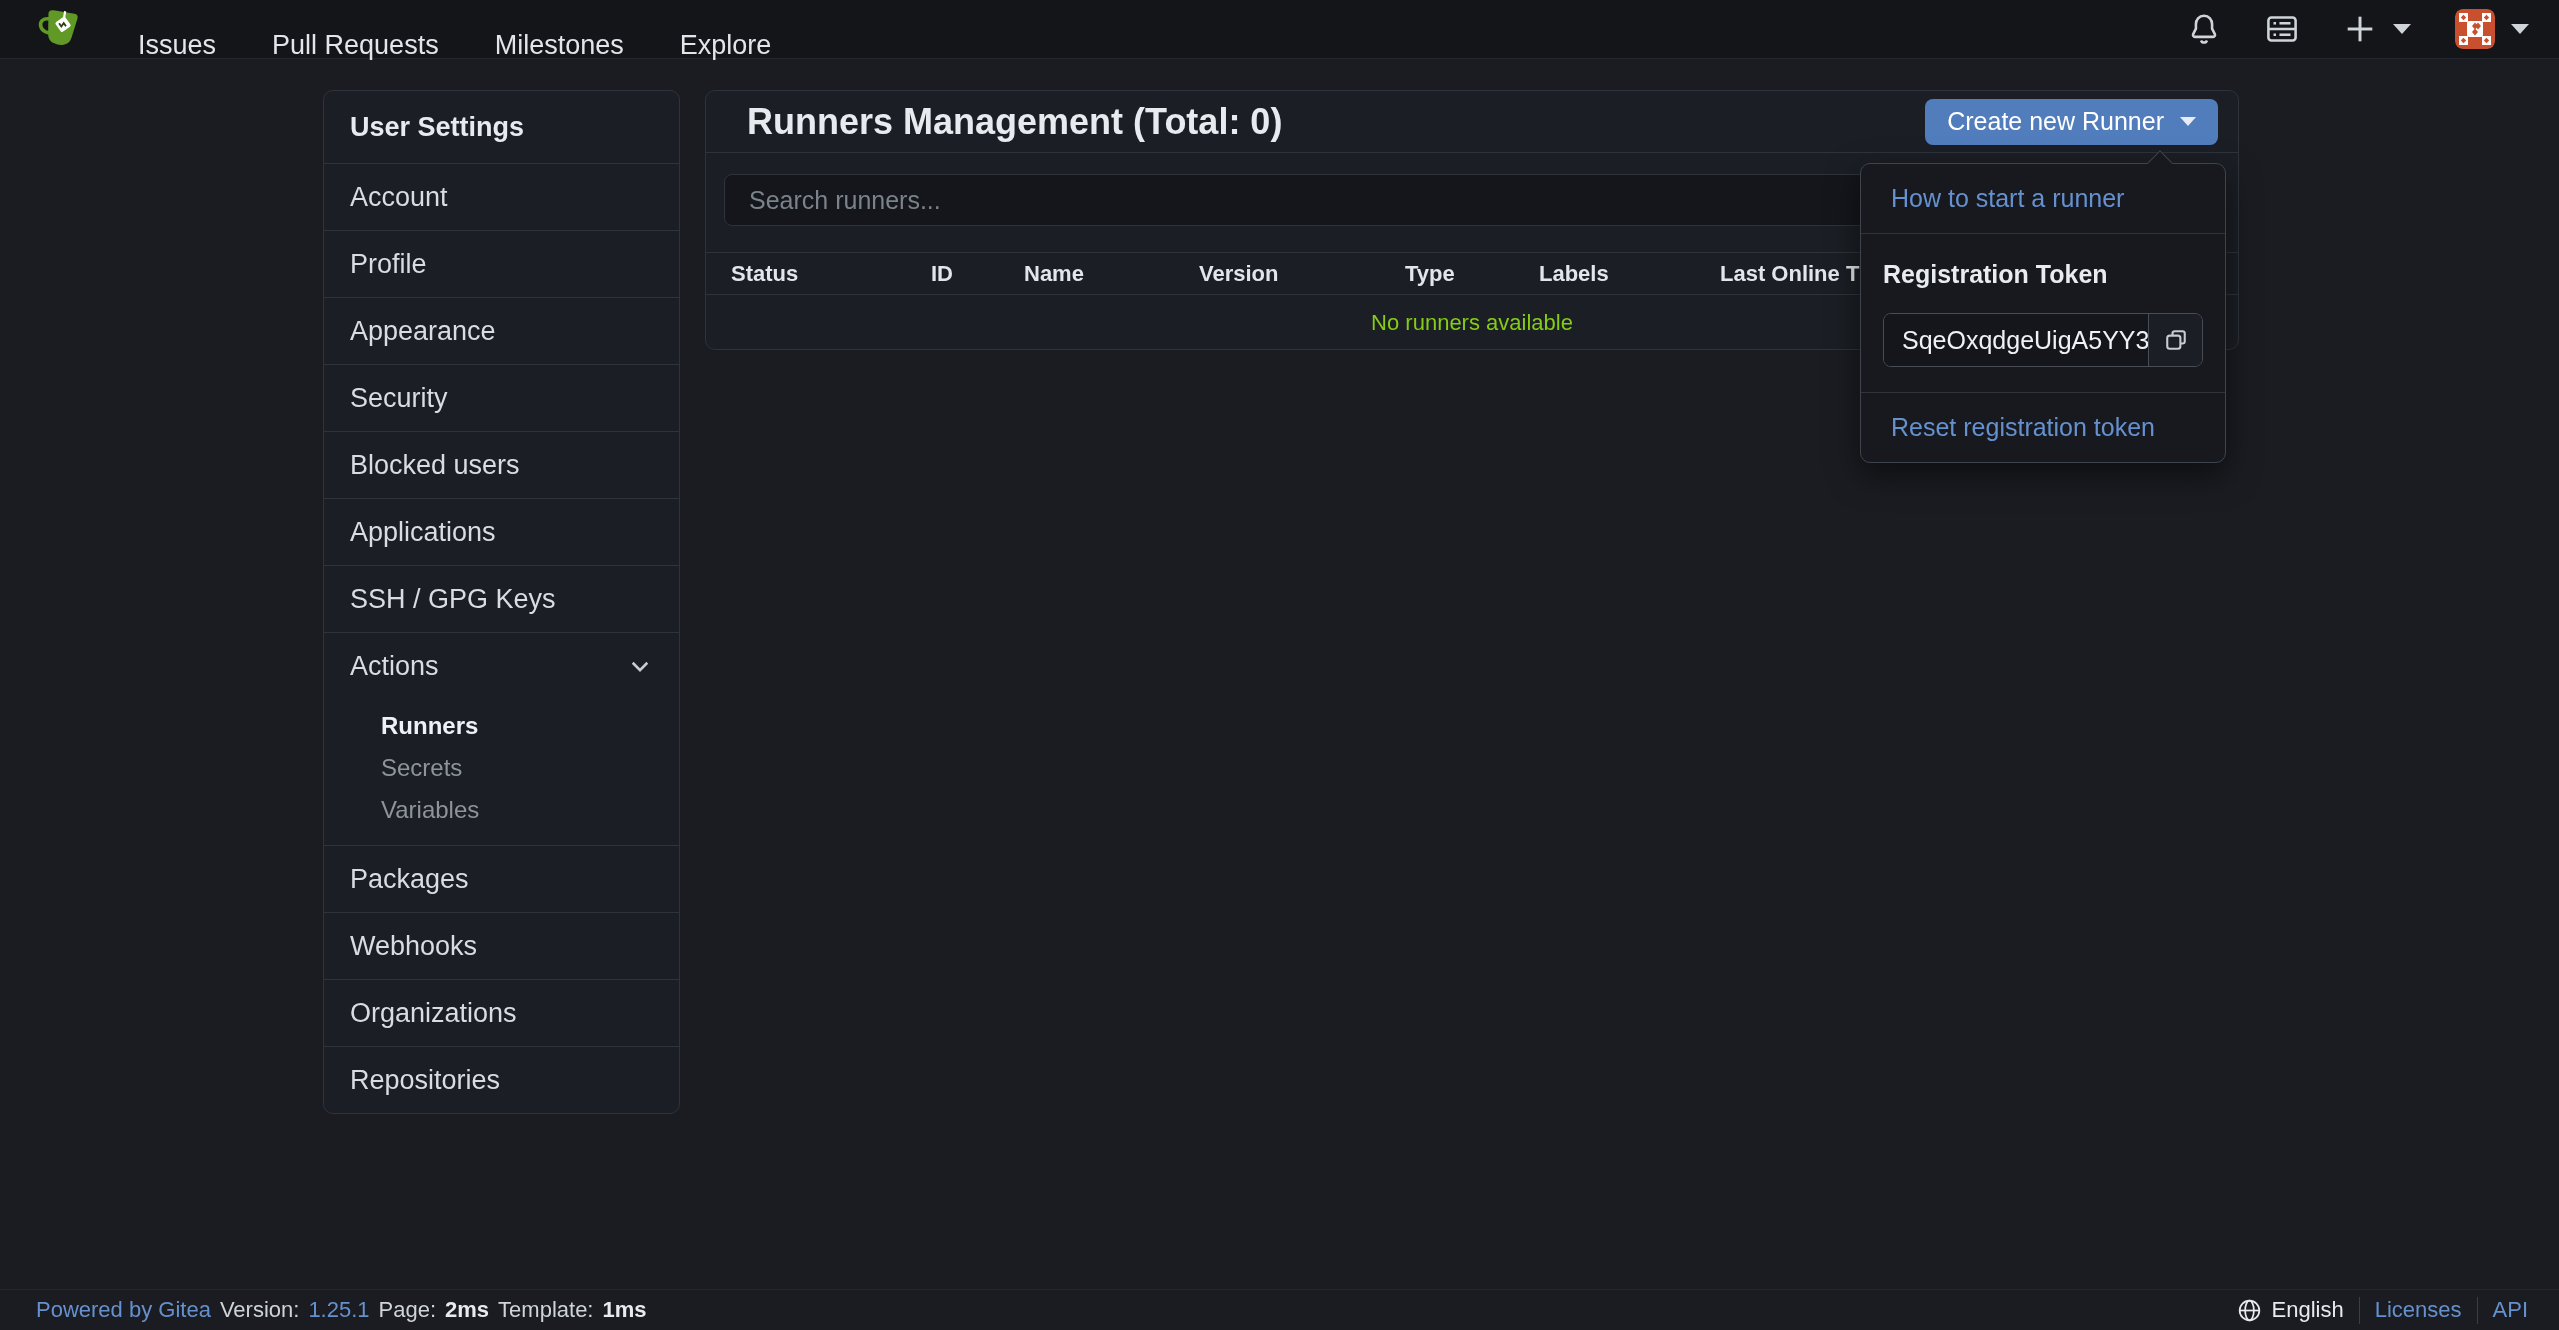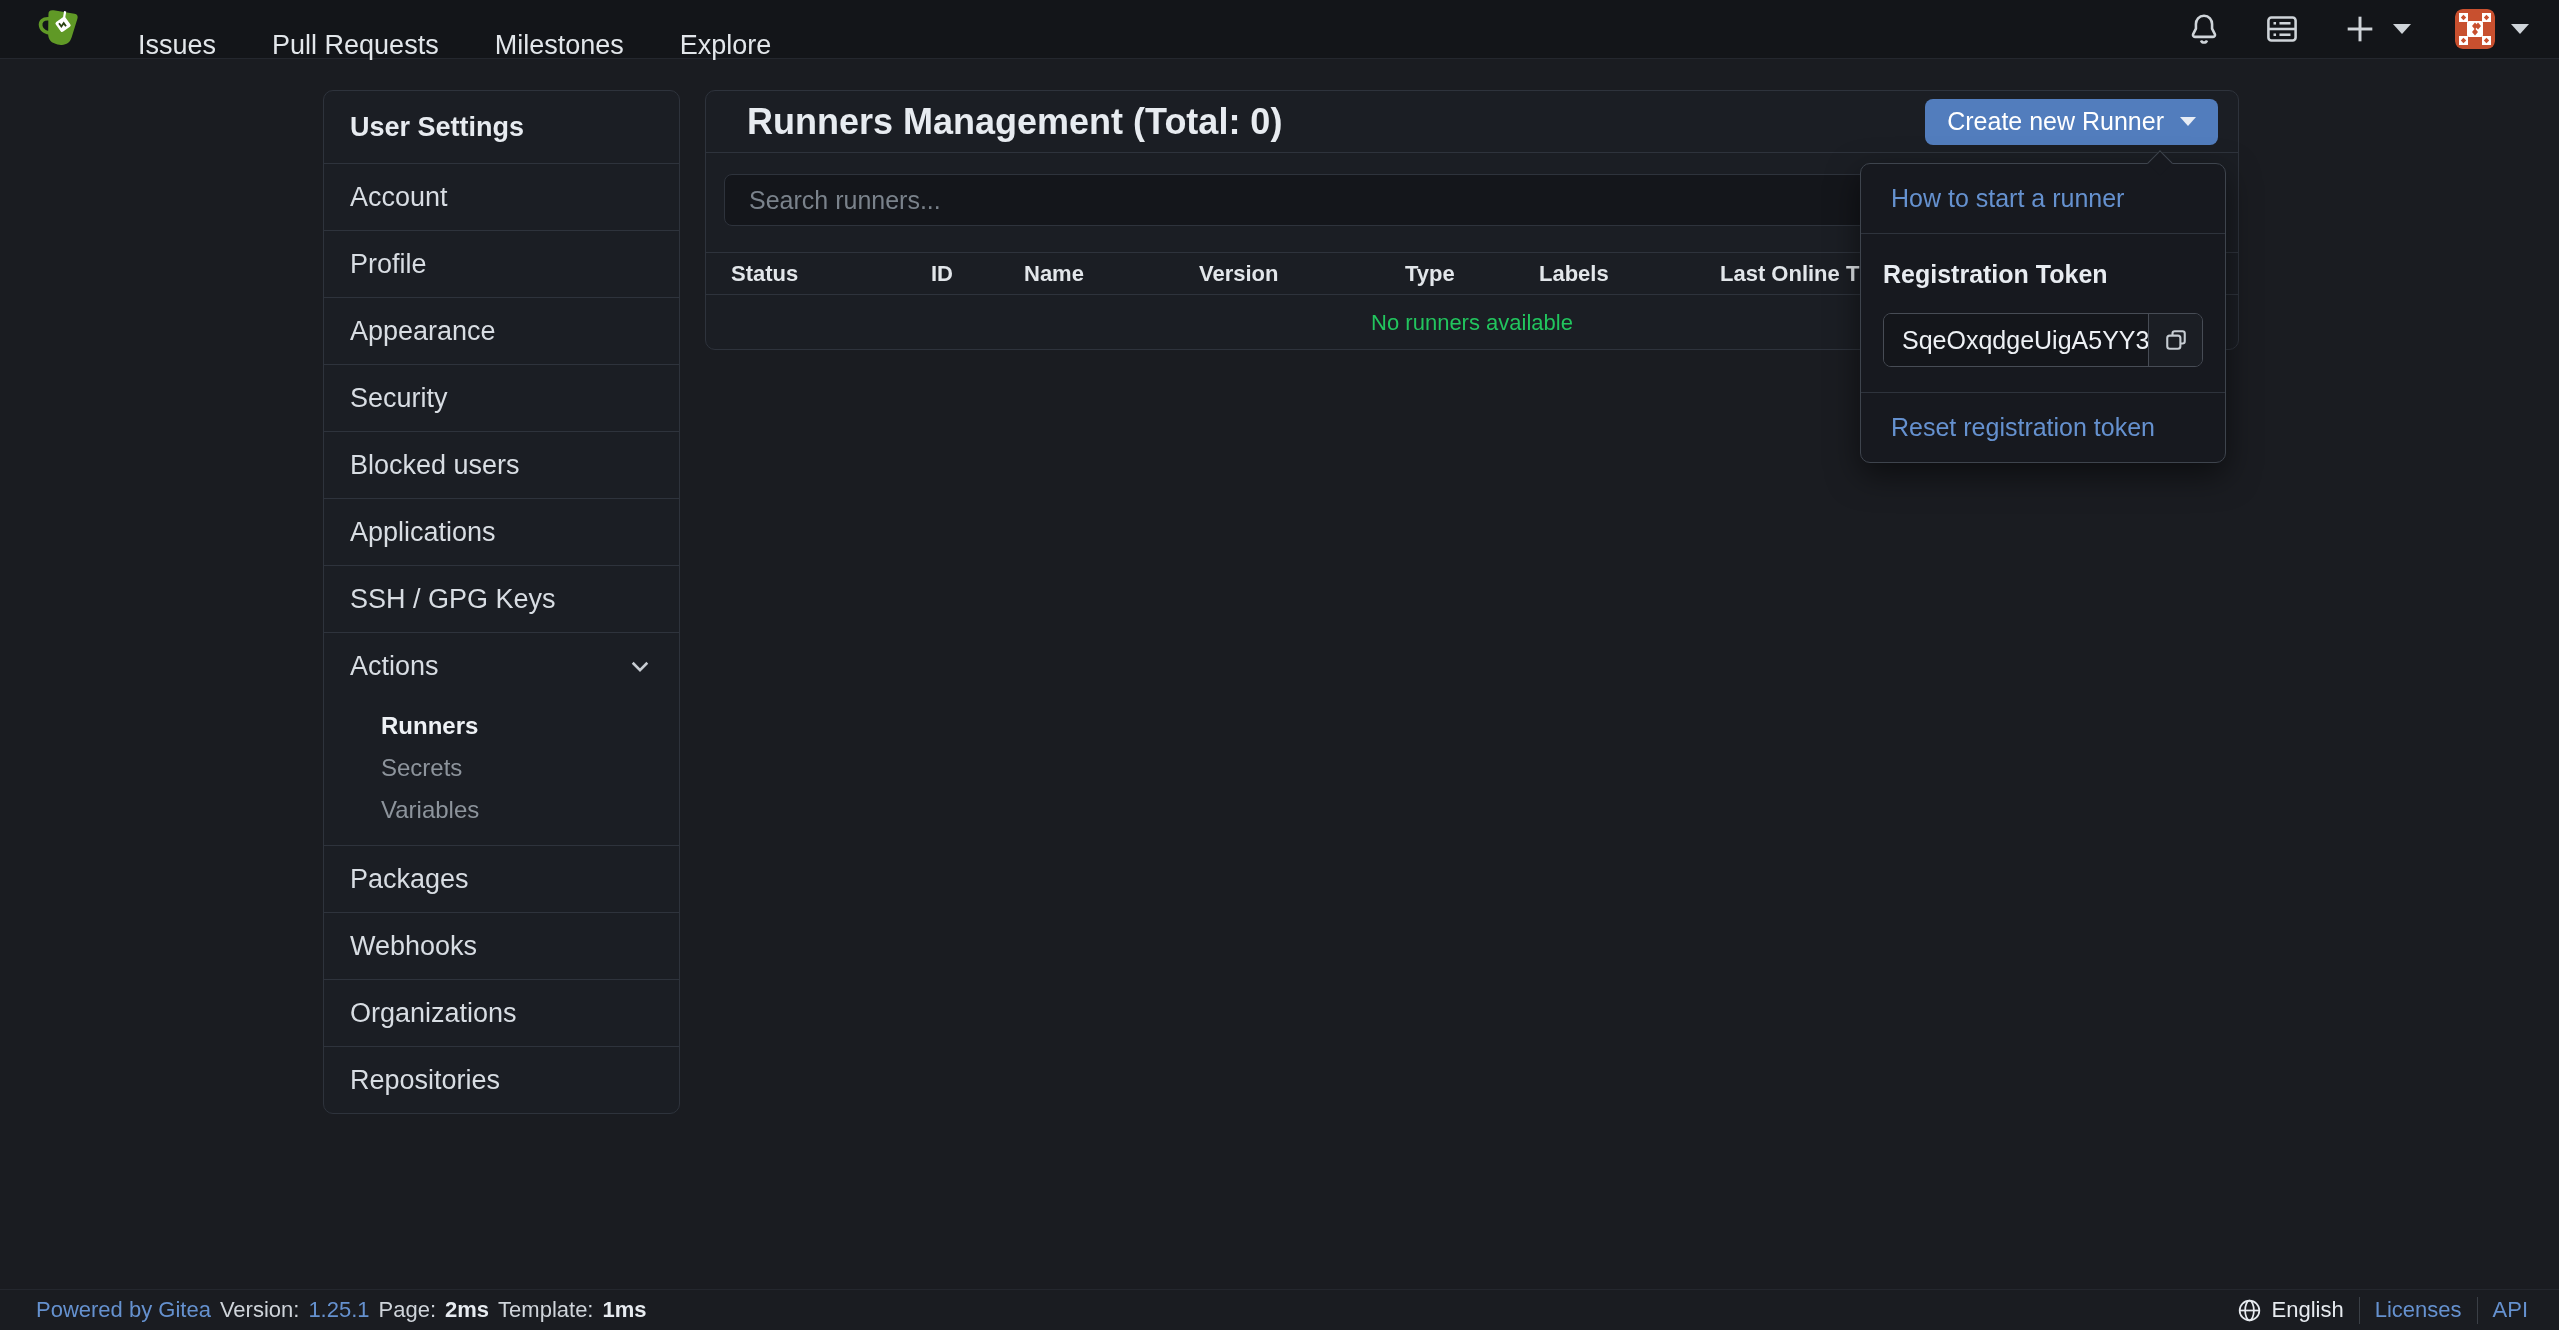--- a/index.html
+++ b/index.html
@@ -59,21 +59,21 @@
   .search-input {
     width:100%; height:52px; background:#14161b; border:1px solid #2e333c; border-radius:8px;
     padding:0 24px; font-size:25px; color:#dde2e8; font-family:inherit; outline:none;
   }
   .search-input::placeholder { color:#7a828b; }
   table.runners { width:100%; border-collapse:collapse; table-layout:fixed; font-size:22px; }
   table.runners th {
     height:42px; border-top:1px solid #2e333c; border-bottom:1px solid #2e333c;
     font-weight:600; text-align:left; padding-left:25px; color:#e2e6ea; white-space:nowrap;
   }
-  table.runners td { height:57px; text-align:center; color:#22c55e; }
+  table.runners td { height:57px; text-align:center; color:#84cc16; }
 
   
   .runner-dropdown {
     position:absolute; left:1860px; top:163px; width:366px;
     background:#17191f; border:1px solid #3e444d; border-radius:10px;
     box-shadow:0 12px 32px rgba(0,0,0,.5); z-index:50; font-size:25px;
   }
   .dd-arrow {
     position:absolute; top:-10px; right:56px; width:18px; height:18px;
     background:#17191f; border-left:1px solid #3e444d; border-top:1px solid #3e444d;

